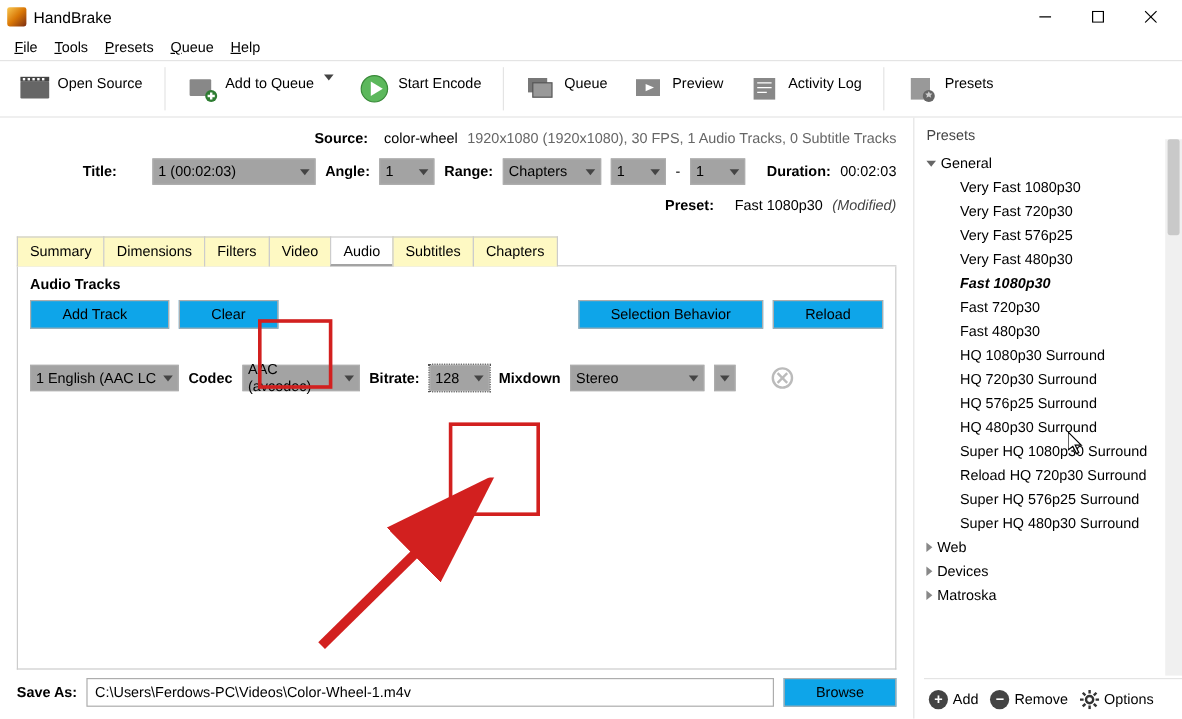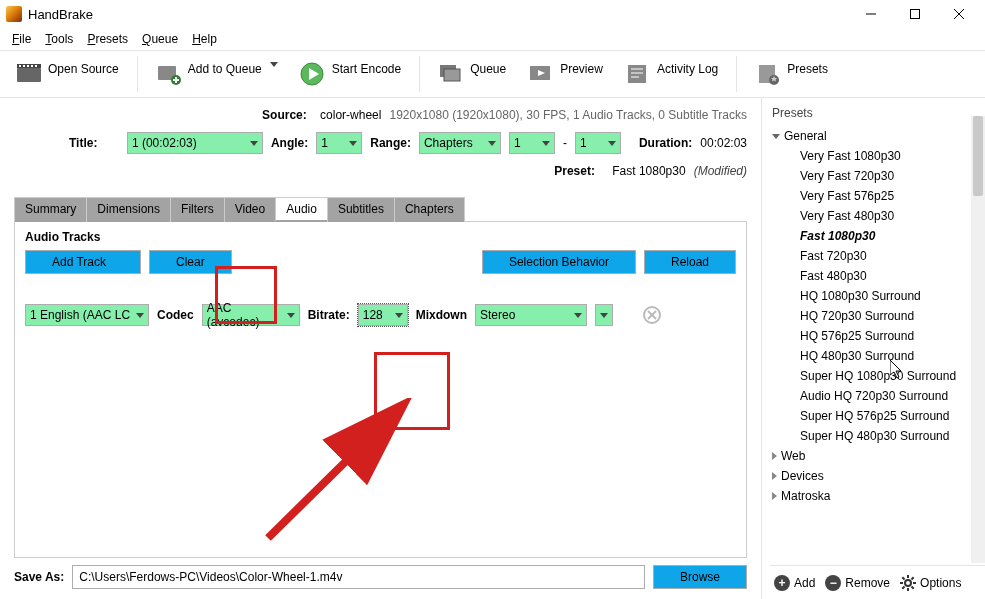--- a/index.html
+++ b/index.html
@@ -27,28 +27,28 @@
 .tool-sep { width: 1px; height: 36px; background: #e4e4e4; margin: 0 4px; }
 
 
 .main { display: flex; height: 501px; }
 .left { flex: 1; padding: 10px 14px 0 14px; position: relative; }
 .right { width: 224px; border-left: 1px solid #e4e4e4; padding: 4px 0 0 8px; position: relative; display:flex; flex-direction:column; }
 
 .row { display: flex; align-items: center; margin-bottom: 10px; gap: 8px; justify-content: flex-end; }
 .lbl { font-weight: bold; min-width: 50px; }
 .info { color: #666; }
-.sel { border: 1px solid #adadad; background: #86efac; padding: 2px 4px; display: flex; align-items: center; justify-content: space-between; height: 22px; }
+.sel { border: 1px solid #adadad; background: #a3a3a3; padding: 2px 4px; display: flex; align-items: center; justify-content: space-between; height: 22px; }
 .sel .drop { width: 0; height: 0; border-left: 4px solid transparent; border-right: 4px solid transparent; border-top: 5px solid #444; margin-left: 6px; }
 .btn { border: 1px solid #adadad; background: #0ea5e9; padding: 3px 26px; height: 24px; display: flex; align-items: center; }
 .modified { font-style: italic; color: #444; }
 
 
 .tabs { display: flex; border-bottom: 1px solid #ccc; margin-top: 18px; }
-.tab { border: 1px solid #ccc; border-bottom: none; padding: 4px 10px; background: #a3a3a3; margin-right: -1px; position: relative; top: 1px; }
+.tab { border: 1px solid #ccc; border-bottom: none; padding: 4px 10px; background: #fef9c3; margin-right: -1px; position: relative; top: 1px; }
 .tab.active { background: #fff; border-bottom: 2px solid #a3a3a3; }
 
 .panel { border: 1px solid #ccc; border-top: none; padding: 8px 10px; height: 336px; }
 
 .subhead { font-weight: bold; margin-bottom: 6px; }
 
 
 .audiorow { display: flex; align-items: center; gap: 8px; margin-top: 30px; }
 .audiorow .lbl2 { font-weight: bold; }
 
@@ -325,21 +325,21 @@
         <div class="tnode leaf">Very Fast 576p25</div>
         <div class="tnode leaf">Very Fast 480p30</div>
         <div class="tnode leaf bold">Fast 1080p30</div>
         <div class="tnode leaf">Fast 720p30</div>
         <div class="tnode leaf">Fast 480p30</div>
         <div class="tnode leaf">HQ 1080p30 Surround</div>
         <div class="tnode leaf">HQ 720p30 Surround</div>
         <div class="tnode leaf">HQ 576p25 Surround</div>
         <div class="tnode leaf">HQ 480p30 Surround</div>
         <div class="tnode leaf">Super HQ 1080p30 Surround</div>
-        <div class="tnode leaf">Audio HQ 720p30 Surround</div>
+        <div class="tnode leaf">Reload HQ 720p30 Surround</div>
         <div class="tnode leaf">Super HQ 576p25 Surround</div>
         <div class="tnode leaf">Super HQ 480p30 Surround</div>
         <div class="tnode cat">
           <span class="caret closed"></span>
           <span>Web</span>
         </div>
         <div class="tnode cat">
           <span class="caret closed"></span>
           <span>Devices</span>
         </div>

